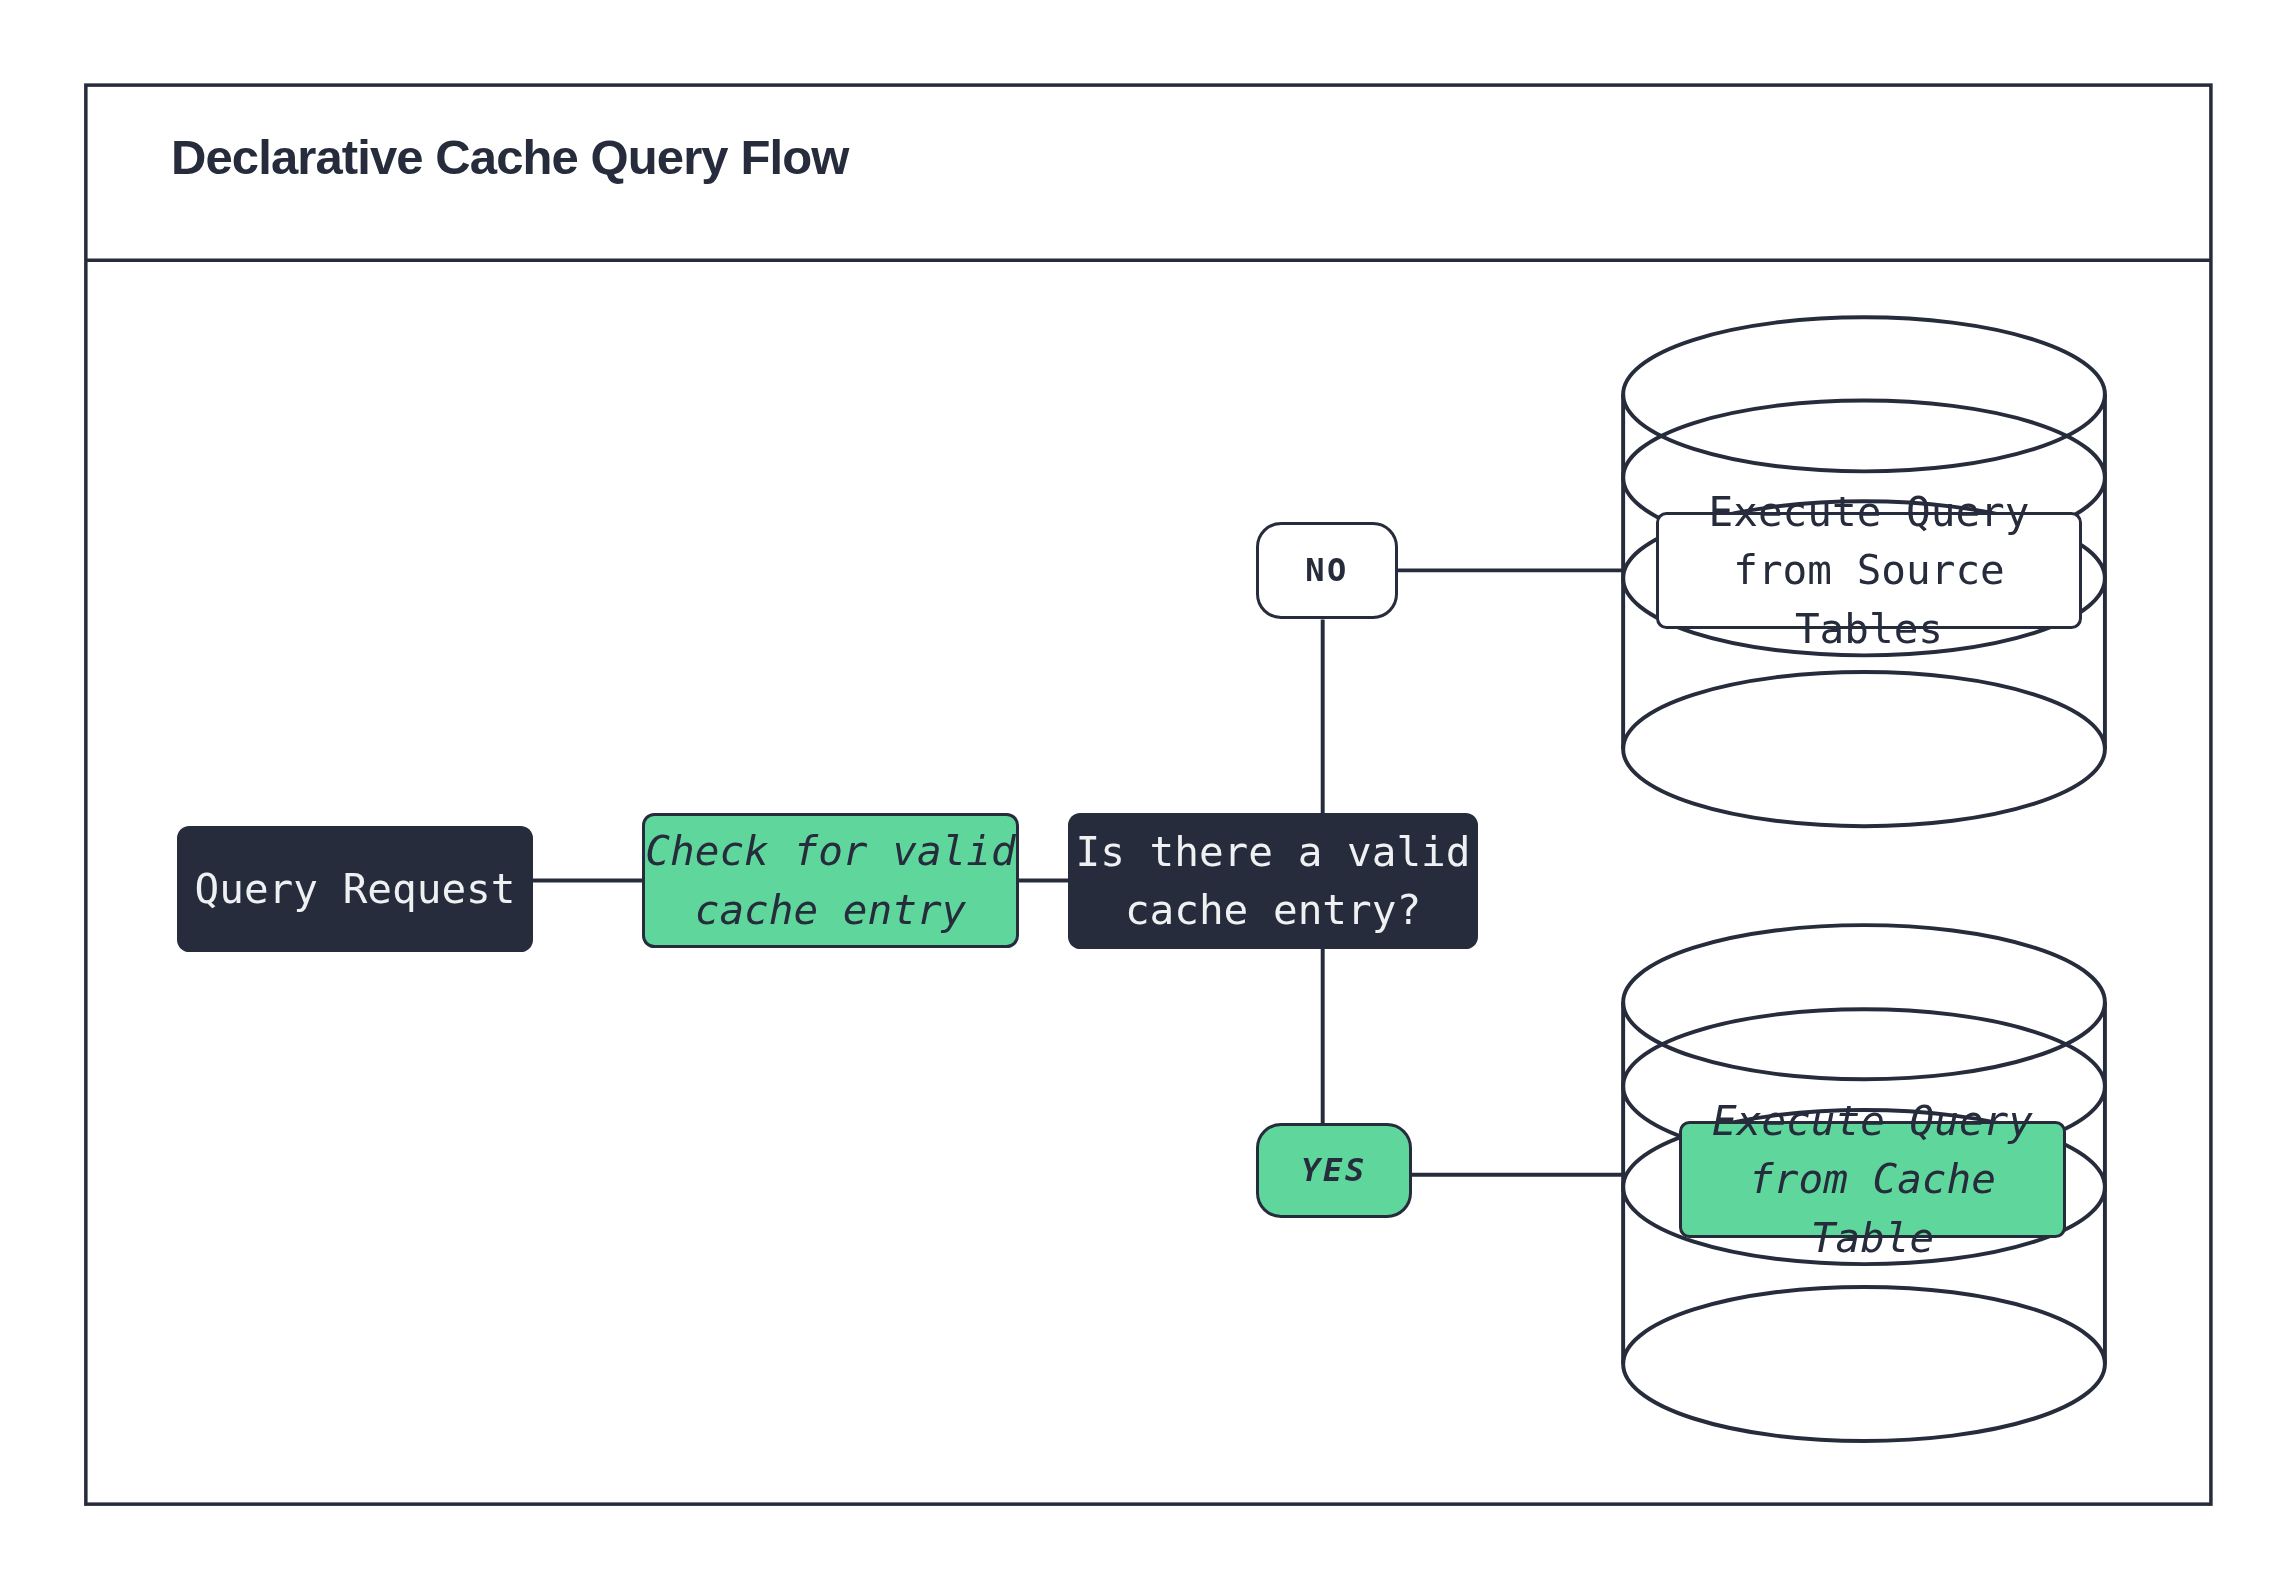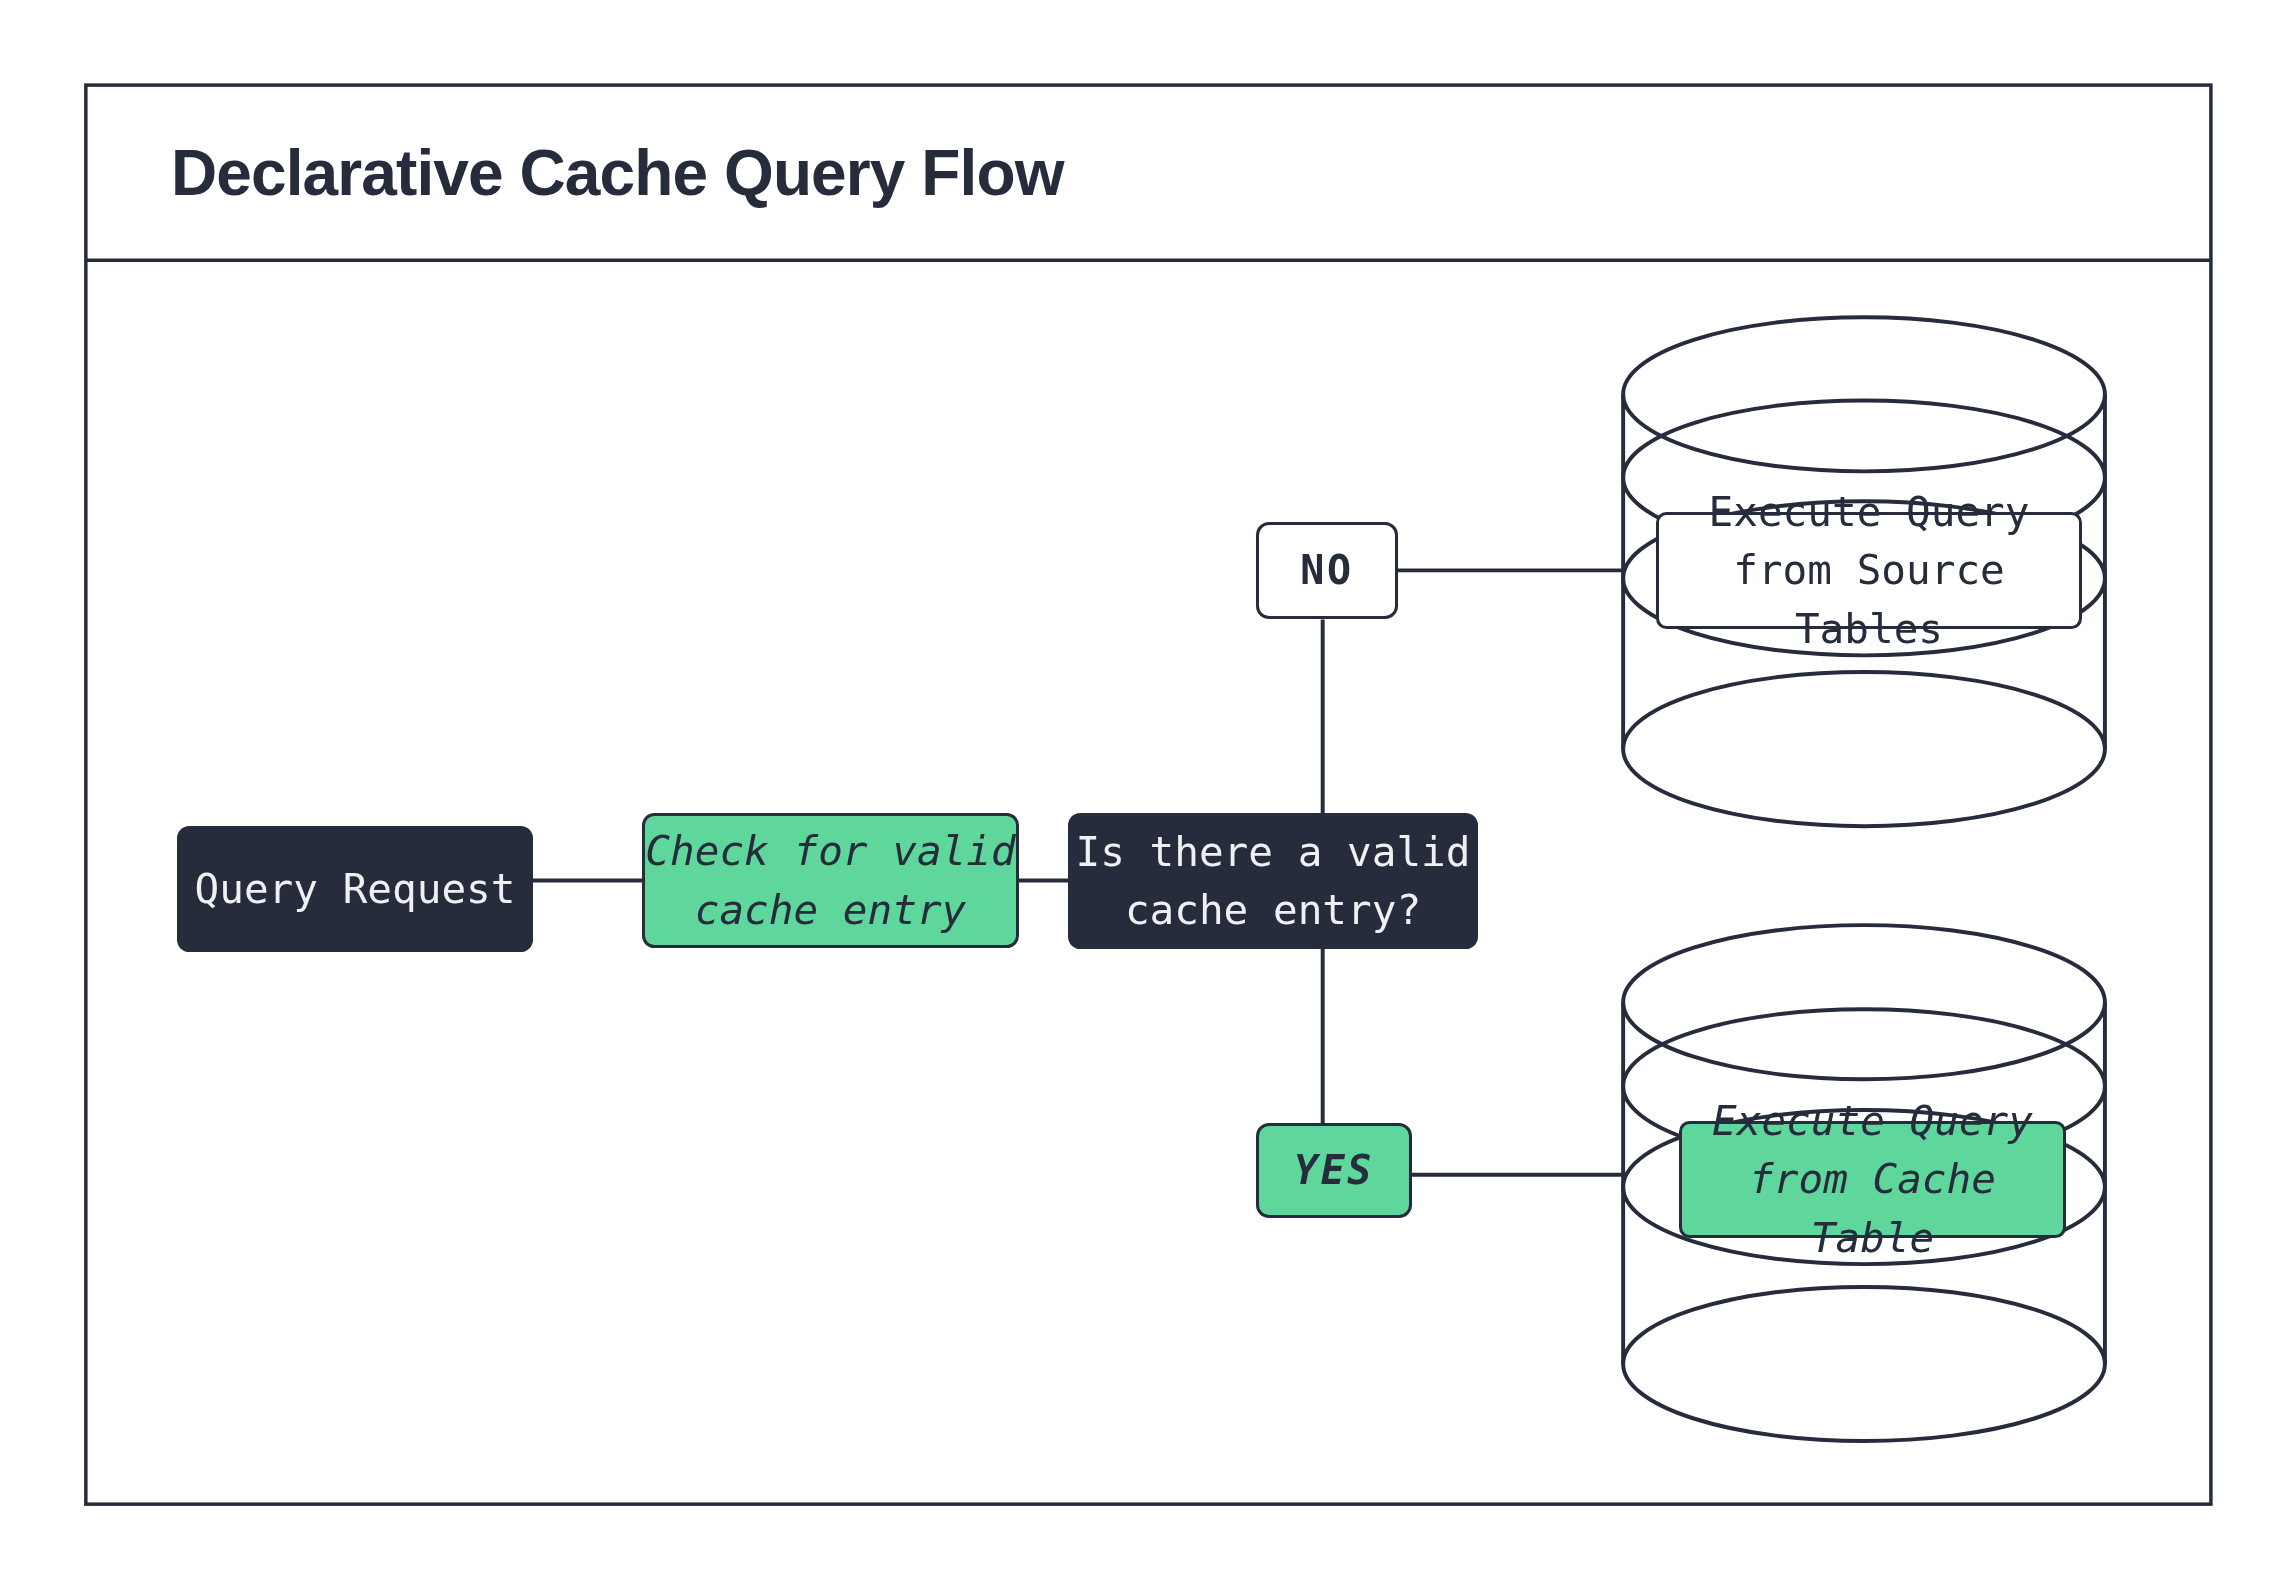--- a/index.html
+++ b/index.html
@@ -10,36 +10,36 @@
   }
   html,body{margin:0;padding:0;background:var(--bg);}
   #stage{
     position:relative;width:2295px;height:1591px;background:var(--bg);
     font-family:"DejaVu Sans Mono","Liberation Mono",monospace;overflow:hidden;
   }
   #underlay{position:absolute;left:0;top:0;width:2295px;height:1591px;}
   .stroke{stroke:var(--navy);fill:none;}
 
   .page-title{
-    position:absolute;left:171px;top:85px;height:175px;
+    position:absolute;left:171px;top:69px;height:175px;
     display:flex;align-items:center;
     font-family:"Liberation Sans",sans-serif;font-weight:700;
-    font-size:64px;letter-spacing:-0.9px;color:var(--navy);
+    font-size:49px;letter-spacing:-0.9px;color:var(--navy);
   }
 
   .node{
     position:absolute;box-sizing:border-box;
     display:flex;align-items:center;justify-content:center;text-align:center;
     white-space:pre-line;font-size:41px;line-height:1.42;
     border-radius:12.3px;color:var(--navy);
   }
   .node.dark{background:var(--navy);color:var(--light);}
   .node.green{background:var(--green);border:3.5px solid var(--navy);font-style:italic;}
   .node.outline{background:#ffffff;border:3.5px solid var(--navy);}
-  .badge{font-weight:bold;font-size:40px;letter-spacing:2.6px;border-radius:13px;}
+  .badge{font-weight:bold;font-size:32px;letter-spacing:2.6px;border-radius:25px;}
 
   #node-query-request{left:177px;top:826px;width:356px;height:126px;}
   #node-check-cache{left:642px;top:813px;width:377px;height:135px;}
   #node-decision{left:1068px;top:813px;width:410px;height:136px;text-align:center;}
   #node-no{left:1256px;top:522px;width:142px;height:97px;}
   #node-yes{left:1256px;top:1123px;width:156px;height:95px;}
   #label-source-db{left:1656px;top:512px;width:426px;height:117px;border-radius:10.5px;}
   #label-cache-db{left:1679px;top:1121px;width:387px;height:117px;border-radius:10.5px;}
 </style>
 </head>

